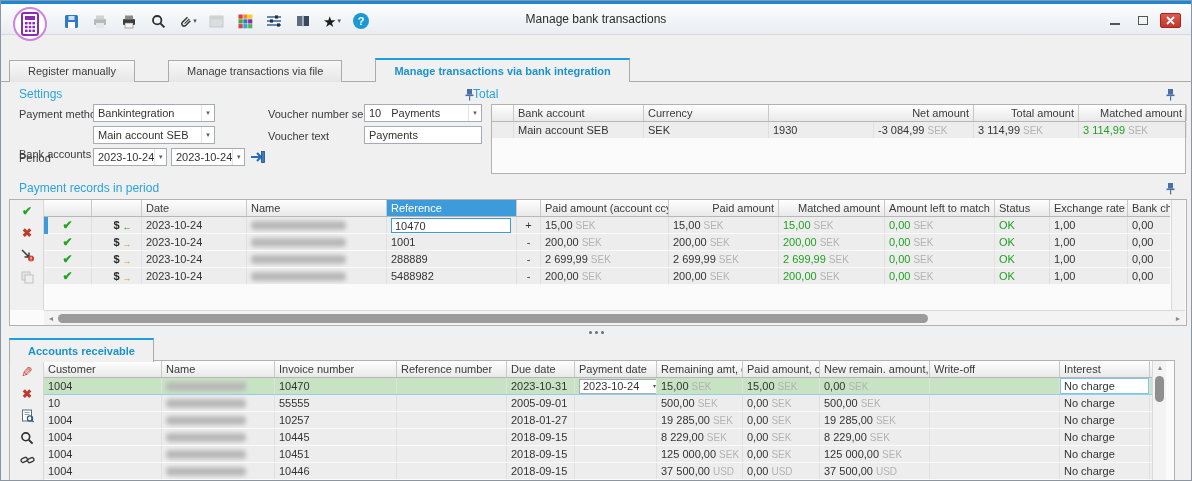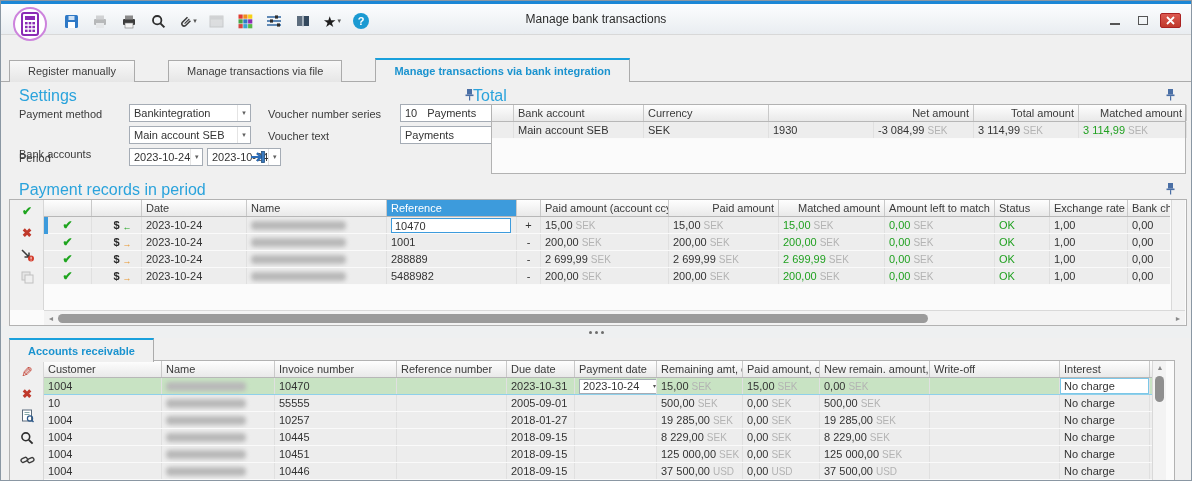--- a/index.html
+++ b/index.html
@@ -31,26 +31,26 @@
   .wb-max{width:10px;height:9px;border:1px solid #555;}
   .wb-close{background:linear-gradient(#dc5a51,#c0392b);border:1px solid #a22;border-radius:2px;}
   
   .tabs{position:absolute;left:8px;top:57px;height:24px;display:flex;align-items:flex-end;z-index:2;gap:31px;}
   .tab{height:22px;line-height:21px;padding:0 18px;background:linear-gradient(#f8f8f8,#e6e6e6);
     border:1px solid #ababab;border-bottom:none;margin-right:2px;color:#3c3c3c;cursor:default;white-space:nowrap;}
   .tab.active{height:24px;line-height:23px;background:#f0f0f0;border-top:2px solid #19a0dc;
     color:#1b93cf;font-weight:bold;}
   .tabline{position:absolute;left:0;top:80px;right:0;height:1px;background:#ababab;}
   
-  .sect-h{position:absolute;font-size:16px;color:#2aa3dc;}
+  .sect-h{position:absolute;font-size:12px;color:#2aa3dc;}
   .pin{position:absolute;width:11px;height:13px;cursor:default;}
   
   .fld-label{position:absolute;color:#3a3a3a;}
   .combo,.txtinput{position:absolute;height:18px;background:#fff;border:1px solid #a5acb5;
-    display:flex;align-items:center;padding-left:4px;overflow:hidden;white-space:nowrap;margin-left:36px;}
+    display:flex;align-items:center;padding-left:4px;overflow:hidden;white-space:nowrap;}
   .combo .cv{flex:1;}
   .combo .cc{width:13px;text-align:center;color:#606060;font-size:7px;border-left:1px solid #e4e4e4;height:100%;
     display:flex;align-items:center;justify-content:center;}
   
   .panel{position:absolute;background:#fbfbfb;border:1px solid #b2b2b2;}
   .grid-h{display:flex;height:17px;background:linear-gradient(#fefefe,#e9e9e9);border-bottom:1px solid #b7b7b7;}
   .hc{flex:none;padding:0 4px;line-height:16px;border-right:1px solid #c9c9c9;overflow:hidden;
     white-space:nowrap;color:#3a3a3a;}
   .hc.sel{background:#3d9bdc;color:#fff;}
   .hc.r{text-align:right;}

